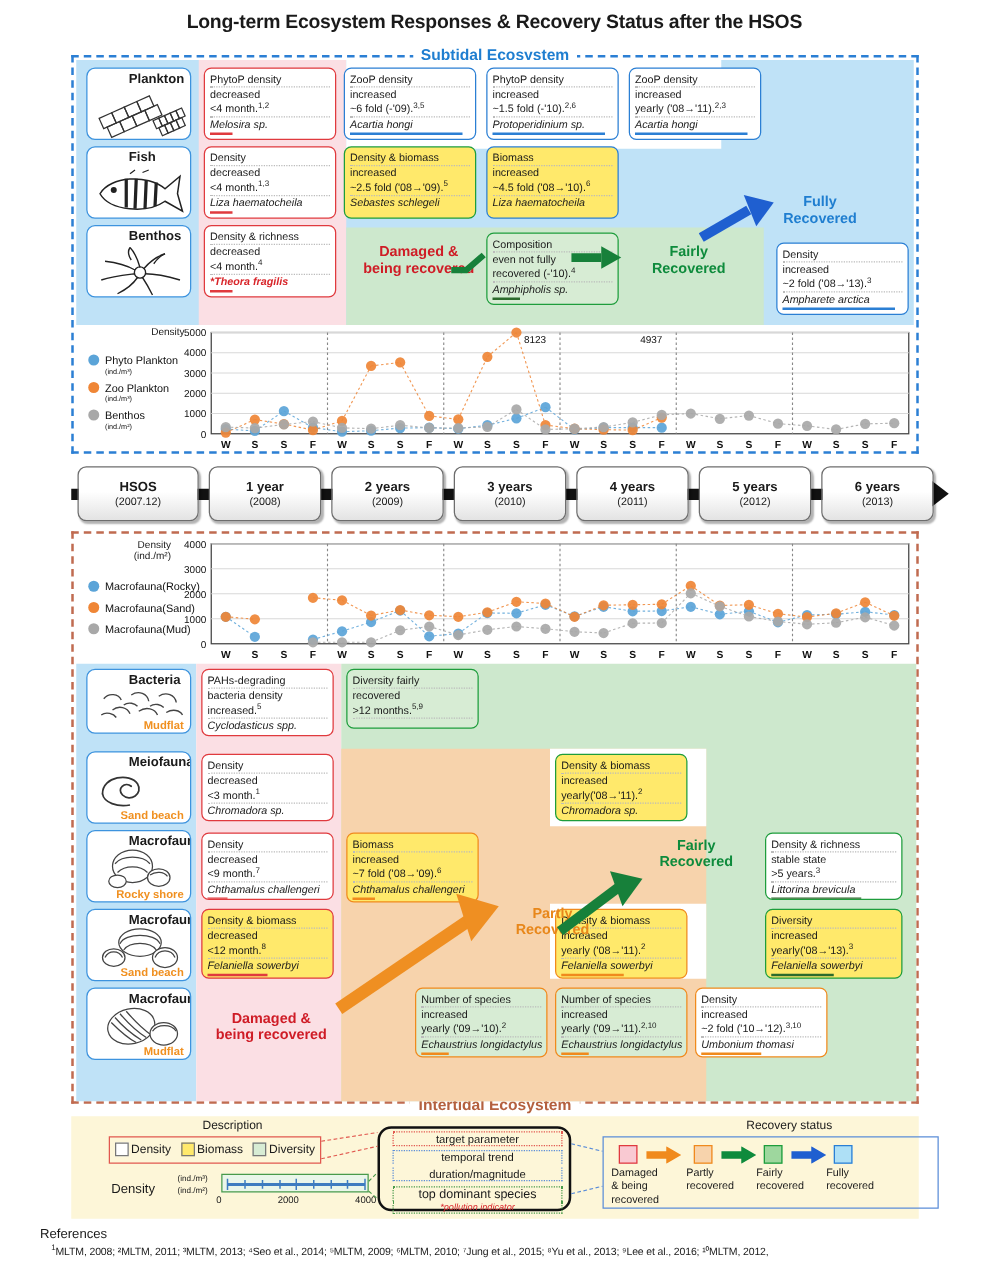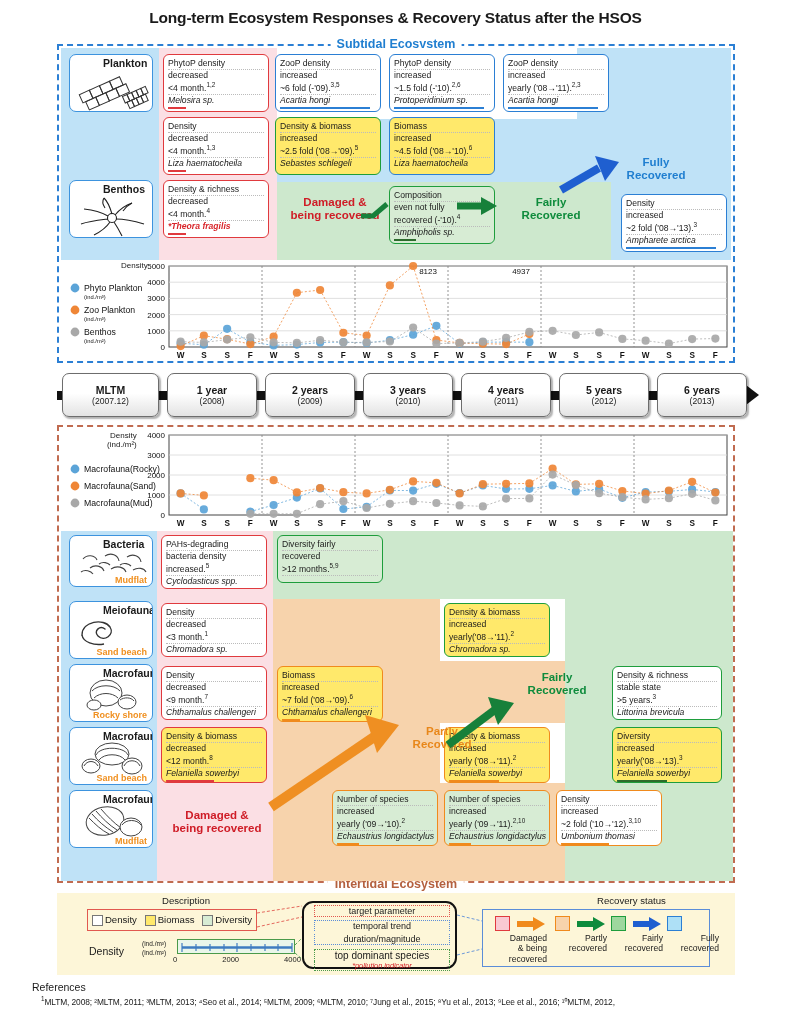--- a/index.html
+++ b/index.html
@@ -199,20 +199,29 @@
           <rect x="70" y="20" width="5" height="7"></rect>
           <rect x="52" y="27" width="5" height="7"></rect>
             <rect x="57" y="27" width="5" height="7"></rect>
           <rect x="62" y="27" width="5" height="7"></rect>
             <rect x="67" y="27" width="5" height="7"></rect>
         </g>
       </g>
     </svg>
   </div>
 
+  <div class="taxa" style="left:10px; top:71px; width:84px; height:58px;">
+    <span class="tname">Fish</span>
+    <svg width="78" height="40" style="left:4px;top:17px" viewBox="0 0 78 40">
+      <path d="M6 20 C14 6, 44 4, 58 16 L70 6 L68 20 L72 34 L58 26 C44 36, 14 34, 6 20 Z" fill="#fff" stroke="#222" stroke-width="1.2"></path>
+      <circle cx="17" cy="17" r="2.4" fill="#222"></circle>
+      <path d="M27 8 L27 31 M35 8 L34 32 M43 9 L42 32 M51 11 L50 30" stroke="#222" stroke-width="2.6" fill="none"></path>
+      <path d="M30 4 L34 1 M40 3 L45 1" stroke="#222" stroke-width="1" fill="none"></path>
+    </svg>
+  </div>
 
   <div class="taxa" style="left:10px; top:134px; width:84px; height:58px;">
     <span class="tname">Benthos</span>
     <svg width="78" height="40" style="left:4px;top:16px" viewBox="0 0 78 40">
       <g stroke="#222" stroke-width="1.1" fill="none">
         <circle cx="38" cy="21" r="4.5"></circle>
         <path d="M38 17 C36 10,34 5,30 1"></path>
           <path d="M41 18 C46 12,52 8,58 6"></path>
         <path d="M42 22 C50 22,60 24,70 27"></path>
           <path d="M40 25 C44 31,46 35,48 39"></path>
@@ -487,21 +496,21 @@
         <text x="23" y="83" font-size="5.8" font-family="&quot;Liberation Sans&quot;, sans-serif" fill="#111">(ind./m²)</text>
       </svg>
   </div>
 </div>
 
 <div id="timeline">
   <div class="tl-line"></div>
   <div class="tl-arrow"></div>
   <div id="tl-boxes">
       <div class="tl-box" style="left: 5px; width: 97px;">
-        <span class="b1">MLTM</span>
+        <span class="b1">HSOS</span>
         <span class="b2">(2007.12)</span>
       </div>
       <div class="tl-box" style="left: 110px; width: 90px;">
         <span class="b1">1 year</span>
         <span class="b2">(2008)</span>
       </div>
       <div class="tl-box" style="left: 208px; width: 90px;">
         <span class="b1">2 years</span>
         <span class="b2">(2009)</span>
       </div>
@@ -949,21 +958,21 @@
       <path d="M200 20 L245 13" stroke="#e1584f" stroke-dasharray="3,2"></path>
       <path d="M200 34 L245 24" stroke="#e1584f" stroke-dasharray="3,2"></path>
       <path d="M238 52 L245 45" stroke="#4a9a4a" stroke-dasharray="3,2"></path>
       <path d="M238 60 L245 66" stroke="#4a9a4a" stroke-dasharray="3,2"></path>
       <path d="M400 22 L425 28" stroke="#5b8dd8" stroke-dasharray="3,2"></path>
       <path d="M400 62 L425 56" stroke="#5b8dd8" stroke-dasharray="3,2"></path>
     </g>
   </svg>
 
   <div class="bl-title" style="left:540px;top:2px;">Recovery status</div>
-  <div class="bl-box" style="left:425px;top:16px;width:228px;height:58px;border:1.2px solid #5b8dd8;text-align:right;">
+  <div class="bl-box" style="left:425px;top:16px;width:269px;height:58px;border:1.2px solid #5b8dd8;">
     <div id="recovery-items" style="position:relative;width:100%;height:100%;">
         <div style="position: absolute; left: 12px; top: 6px; width: 15px; height: 15px; border: 1.4px solid rgb(224, 58, 62); background: rgb(249, 201, 210);"></div>
         <div style="position: absolute; left: 6px; top: 23px; width: 58px; font-size: 8.6px; line-height: 1.2;">Damaged<br>&amp; being<br>recovered</div>
         <div style="position: absolute; left: 34px; top: 7px;"><svg width="30" height="14">
             <path d="M0 4 h16 v-4 l12 7 l-12 7 v-4 h-16 z" fill="#f08a1d"></path>
           </svg></div>
         <div style="position: absolute; left: 72px; top: 6px; width: 15px; height: 15px; border: 1.4px solid rgb(240, 138, 29); background: rgb(247, 211, 172);"></div>
         <div style="position: absolute; left: 66px; top: 23px; width: 58px; font-size: 8.6px; line-height: 1.2;">Partly<br>recovered</div>
         <div style="position: absolute; left: 94px; top: 7px;"><svg width="30" height="14">
             <path d="M0 4 h16 v-4 l12 7 l-12 7 v-4 h-16 z" fill="#0e8b3c"></path>

